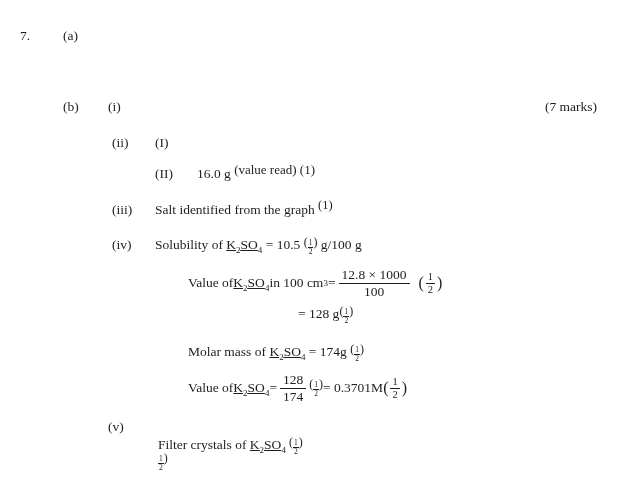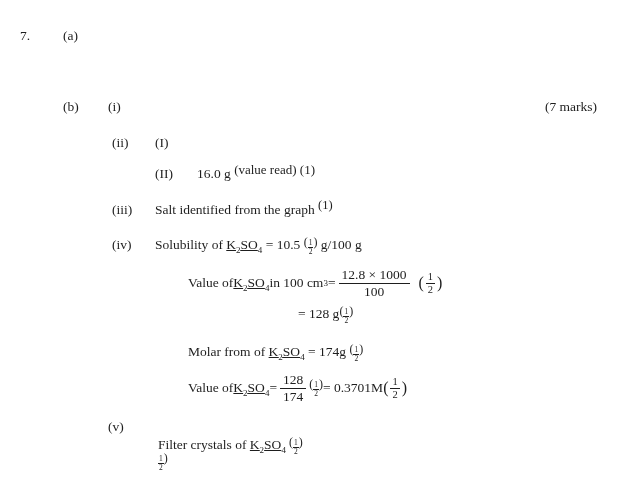--- a/index.html
+++ b/index.html
@@ -81,21 +81,21 @@
         <span class="den">2</span>
       </span>
       <span class="bigparen">)</span>
   </div>
 
   <span class="abs" style="left:298px;top:306px"><span>= 128 g</span><span class="halfwrap"><span class="hp">(</span><span class="sfrac">
           <span class="n">1</span>
           <span class="d">2</span>
         </span><span class="hp">)</span></span></span>
 
-  <span class="abs" style="left:188px;top:344px"><span>Molar from of </span><span class="chem"><span>K</span><sub>2</sub><span>SO</span><sub>4</sub></span><span> = 174g </span><span class="halfwrap"><span class="hp">(</span><span class="sfrac">
+  <span class="abs" style="left:188px;top:344px"><span>Molar mass of </span><span class="chem"><span>K</span><sub>2</sub><span>SO</span><sub>4</sub></span><span> = 174g </span><span class="halfwrap"><span class="hp">(</span><span class="sfrac">
           <span class="n">1</span>
           <span class="d">2</span>
         </span><span class="hp">)</span></span></span>
 
   <div class="mathline" style="left:188px;top:372px;height:32px">
     <span>Value of </span>
       <span class="chem"><span>K</span><sub>2</sub><span>SO</span><sub>4</sub></span>
       <span> = </span>
       <span class="dfrac">
         <span class="num">128</span>

